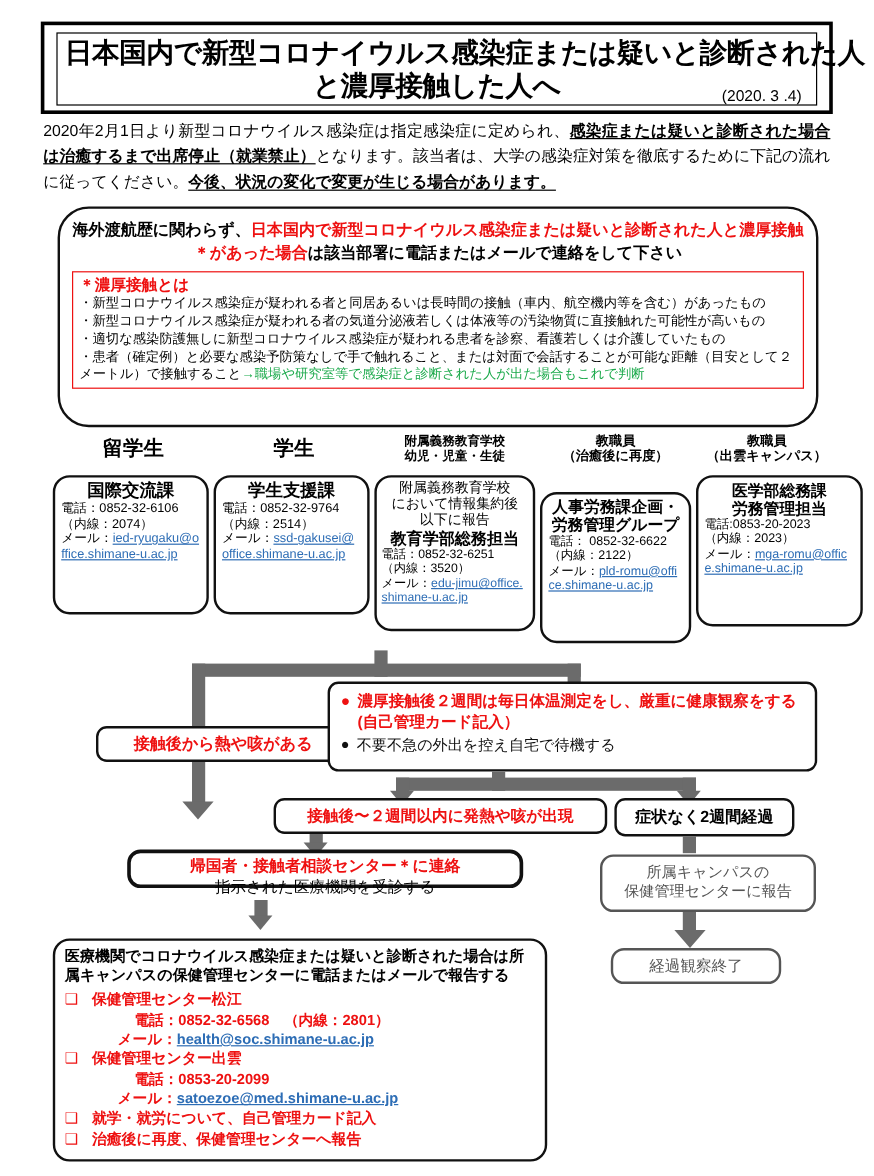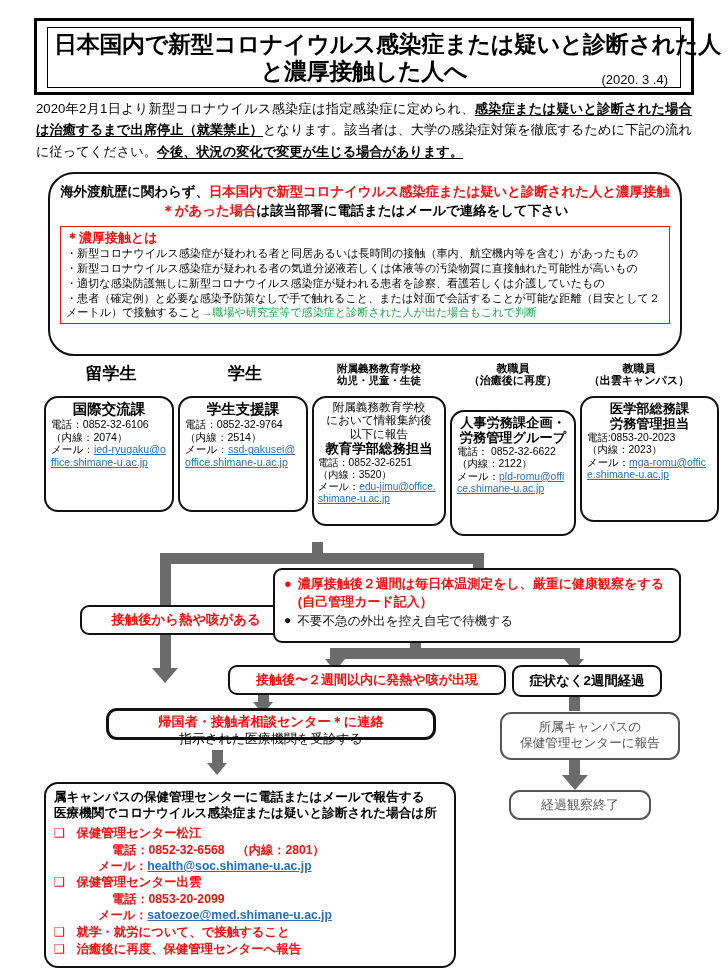--- a/index.html
+++ b/index.html
@@ -366,22 +366,22 @@
 
   <div class="conn" style="left:212px; top:750px; width:11px; height:16px;"></div>
   <div class="arrowhead sm" style="left:207px; top:763px;"></div>
 
   <div class="conn" style="left:569px; top:760px; width:11px; height:18px;"></div>
   <div class="arrowhead" style="left:562px; top:775px;"></div>
 
   <div class="fbox grey" style="left:509px; top:790px; width:142px; height:30px; font-size:13px;">経過観察終了</div>
 
   <div class="bottom-box">
+    <div class="bb-head">医療機関でコロナウイルス感染症または疑いと診断された場合は所</div>
     <div class="bb-head">属キャンパスの保健管理センターに電話またはメールで報告する</div>
-    <div class="bb-head">医療機関でコロナウイルス感染症または疑いと診断された場合は所</div>
 
     <div class="bb-item" style="margin-top:3px;">
       <span class="sq">❑</span>
       <span style="margin-left:6px;">保健管理センター松江</span>
     </div>
     <div class="bb-sub" style="padding-left:58px;">電話：0852-32-6568　（内線：2801）</div>
     <div class="bb-sub" style="padding-left:44px;">
       <span>メール：</span><a href="#" class="bb-mail-link">health@soc.shimane-u.ac.jp</a>
     </div>
 
@@ -389,21 +389,21 @@
       <span class="sq">❑</span>
       <span style="margin-left:6px;">保健管理センター出雲</span>
     </div>
     <div class="bb-sub" style="padding-left:58px;">電話：0853-20-2099</div>
     <div class="bb-sub" style="padding-left:44px;">
       <span>メール：</span><a href="#" class="bb-mail-link">satoezoe@med.shimane-u.ac.jp</a>
     </div>
 
     <div class="bb-item">
       <span class="sq">❑</span>
-      <span style="margin-left:6px;">就学・就労について、で接触すること</span>
+      <span style="margin-left:6px;">就学・就労について、自己管理カード記入</span>
     </div>
     <div class="bb-item">
       <span class="sq">❑</span>
       <span style="margin-left:6px;">治癒後に再度、保健管理センターへ報告</span>
     </div>
   </div>
 
 </div>
 
 </body></html>

